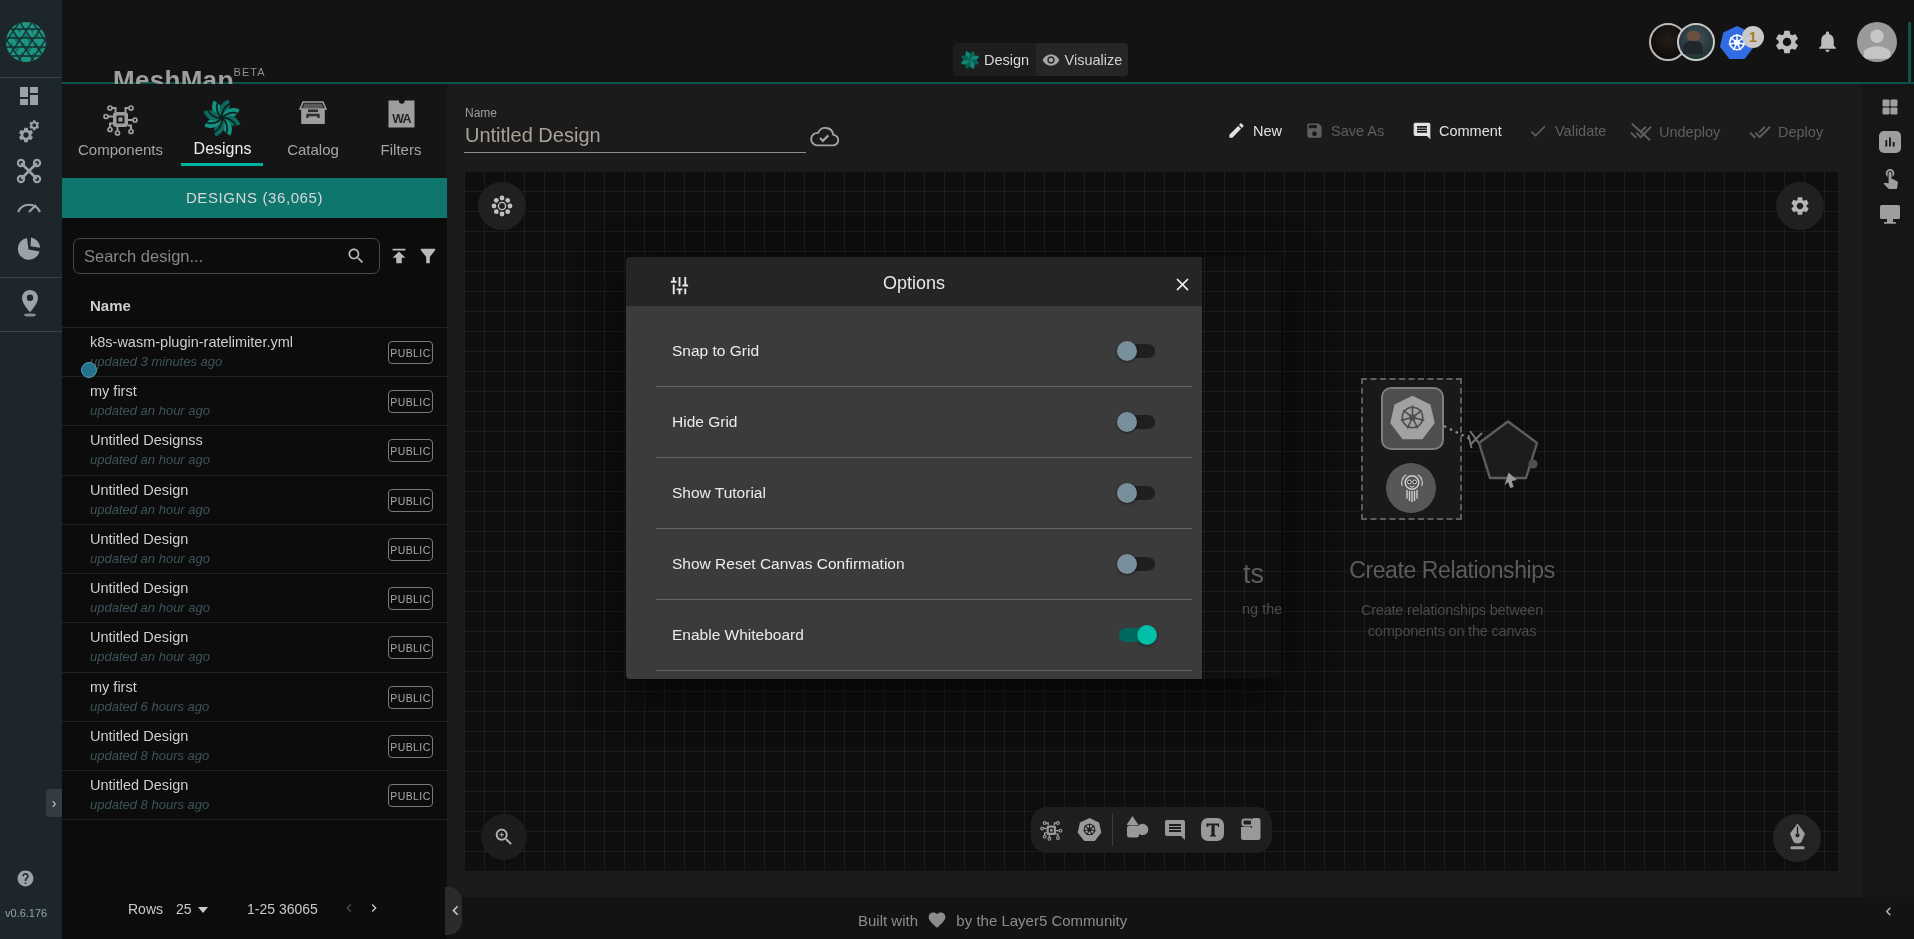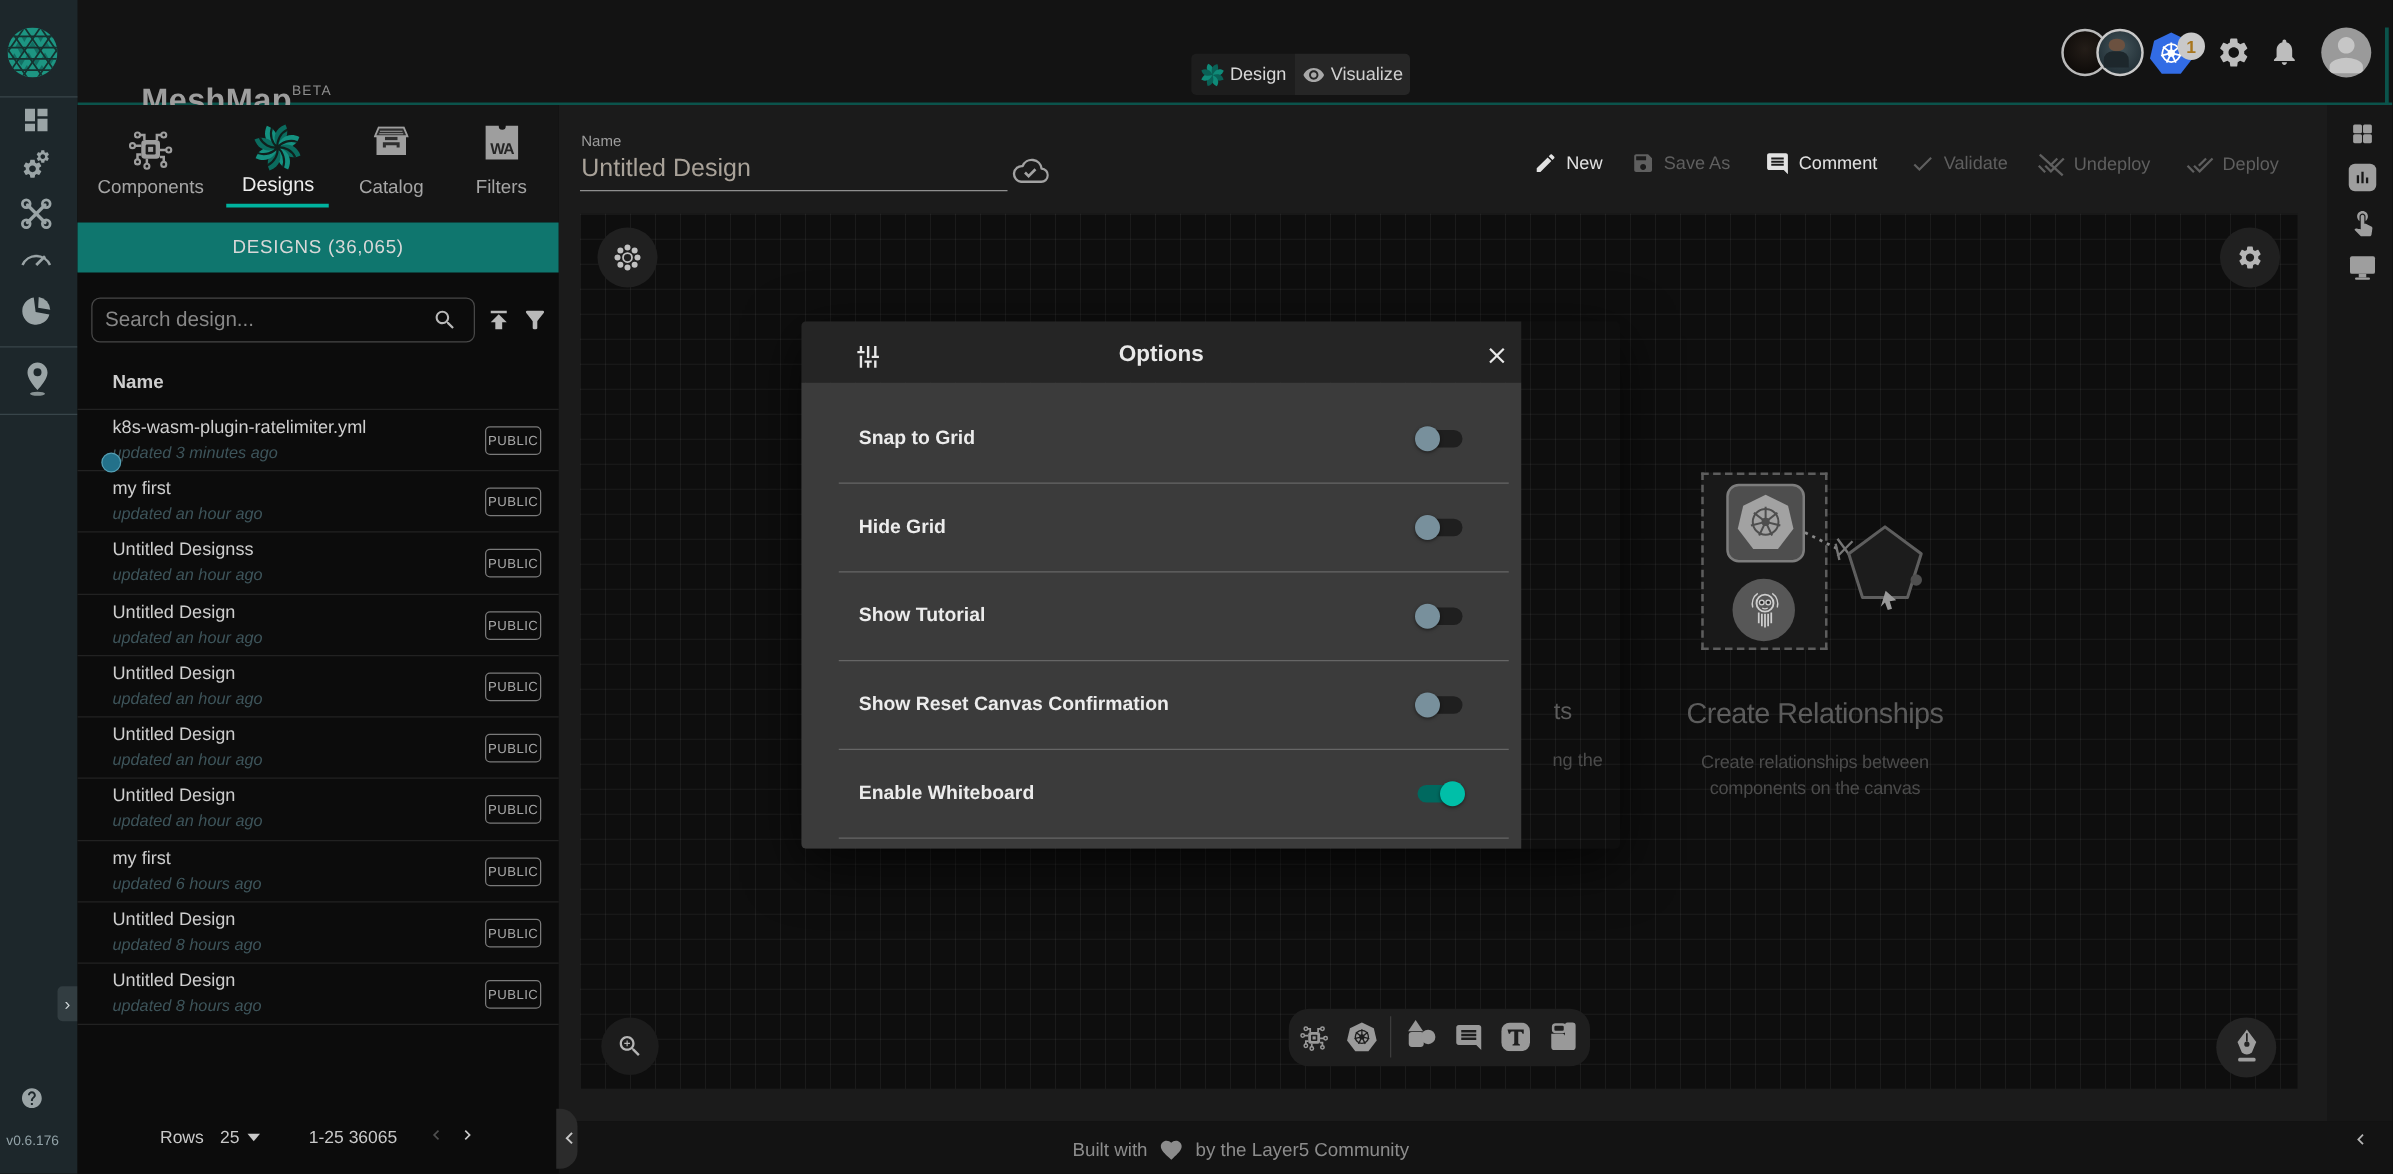--- a/index.html
+++ b/index.html
@@ -484,21 +484,21 @@
   </svg>
   <svg class="abs" style="left:1440px; top:420px;" width="105" height="75" viewBox="0 0 105 75" fill="none">
     <line x1="4" y1="6" x2="32" y2="20" stroke="#8a8a8a" stroke-width="2.2" stroke-dasharray="2.5 4"></line>
     <path d="M30 11 l11 15 M42 13 l-12 12 M28.5 15 l3 13" stroke="#757575" stroke-width="1.9"></path>
     <path d="M68 1.5 L97 23 L86 58 L50 58 L39 23 Z" fill="#1c1c1c" stroke="#5e5e5e" stroke-width="2.4" stroke-linejoin="round"></path>
     <circle cx="93" cy="44" r="4.6" fill="#4f4f4f"></circle>
     <path d="M68.5 52.5 l8.5 7.6 -5.2 0.9 1.8 6 -3.4 0.9 -2.2 -6 -3.4 3.4 z" fill="#9a9a9a"></path>
   </svg>
   <div class="abs" style="left:1302px; top:557px; width:300px; text-align:center; font-size:23px; letter-spacing:-0.4px; color:#5c5c5c;">Create Relationships</div>
   <div class="abs" style="left:1302px; top:600px; width:300px; text-align:center; font-size:14.5px; letter-spacing:-0.2px; color:#4b4b4b; line-height:20.5px;">Create relationships between<br>components on the canvas</div>
-  <div class="abs" style="left:1243px; top:559px; font-size:19px; color:#5c5c5c;">ts</div>
+  <div class="abs" style="left:1243px; top:559px; font-size:27px; color:#5c5c5c;">ts</div>
   <div class="abs" style="left:1242px; top:601px; font-size:14.5px; color:#4b4b4b;">ng the</div>
 
   <div class="abs" id="rightdock" style="left:1862px; top:84px; width:52px; height:813px; background:#161616;"></div>
   <svg class="abs" style="left:1880px; top:97px;" width="20" height="20" viewBox="0 0 24 24" fill="#9e9e9e">
     <rect x="3" y="3" width="8.5" height="8.5" rx="1.5"></rect>
       <rect x="12.5" y="3" width="8.5" height="8.5" rx="1.5"></rect>
     <rect x="3" y="12.5" width="8.5" height="8.5" rx="1.5"></rect>
       <rect x="12.5" y="12.5" width="8.5" height="8.5" rx="1.5"></rect>
   </svg>
   <div class="abs" style="left:1879px; top:131px; width:22px; height:22px; border-radius:5px; background:#9e9e9e;"></div>
@@ -521,21 +521,21 @@
       <path d="M15.41 7.41 14 6l-6 6 6 6 1.41-1.41L10.83 12z"></path>
     </svg>
 
   <div class="abs" id="footer" style="left:447px; top:897px; width:1467px; height:42px; background:#131313;"></div>
   <div class="abs" style="left:858px; top:910px; font-size:15px; color:#8c8c8c; display:flex; align-items:center; white-space:nowrap;">Built with&nbsp;
     <svg width="22" height="20" viewBox="0 0 24 24" fill="#8c8c8c" style="margin:0 4px;">
         <path d="M12 21.35l-1.45-1.32C5.4 15.36 2 12.28 2 8.5 2 5.42 4.42 3 7.5 3c1.74 0 3.41.81 4.5 2.09C13.09 3.81 14.76 3 16.5 3 19.58 3 22 5.42 22 8.5c0 3.78-3.4 6.86-8.55 11.54L12 21.35z"></path>
       </svg>
     &nbsp;by the Layer5 Community</div>
 
-  <div class="abs" id="modal" style="left:641px; top:257px; width:655px; height:422px; border-radius:4px; box-shadow:0 12px 45px rgba(0,0,0,0.65); overflow:hidden;font-weight:bold;">
+  <div class="abs" id="modal" style="left:626px; top:257px; width:655px; height:422px; border-radius:4px; box-shadow:0 12px 45px rgba(0,0,0,0.65); overflow:hidden;">
     <div style="position:absolute; left:0; top:0; width:576px; height:49px; background:#252525;"></div>
     <svg style="position:absolute; left:42px; top:17px;" width="23" height="23" viewBox="0 0 24 24" fill="#e8e8e8">
         <g transform="rotate(-90 12 12)">
           <path d="M3 17v2h6v-2H3zM3 5v2h10V5H3zm10 16v-2h8v-2h-8v-2h-2v6h2zM7 9v2H3v2h4v2h2V9H7zm14 4v-2H11v2h10zm-6-4h2V7h4V5h-4V3h-2v6z"></path>
         </g>
       </svg>
     <div style="position:absolute; left:0; top:16px; width:576px; text-align:center; font-size:18px; color:#e8e8e8;">Options</div>
     <svg style="position:absolute; left:546px; top:17px;" width="21" height="21" viewBox="0 0 24 24" fill="#e8e8e8">
         <path d="M19 6.41 17.59 5 12 10.59 6.41 5 5 6.41 10.59 12 5 17.59 6.41 19 12 13.41 17.59 19 19 17.59 13.41 12z"></path>
       </svg>

